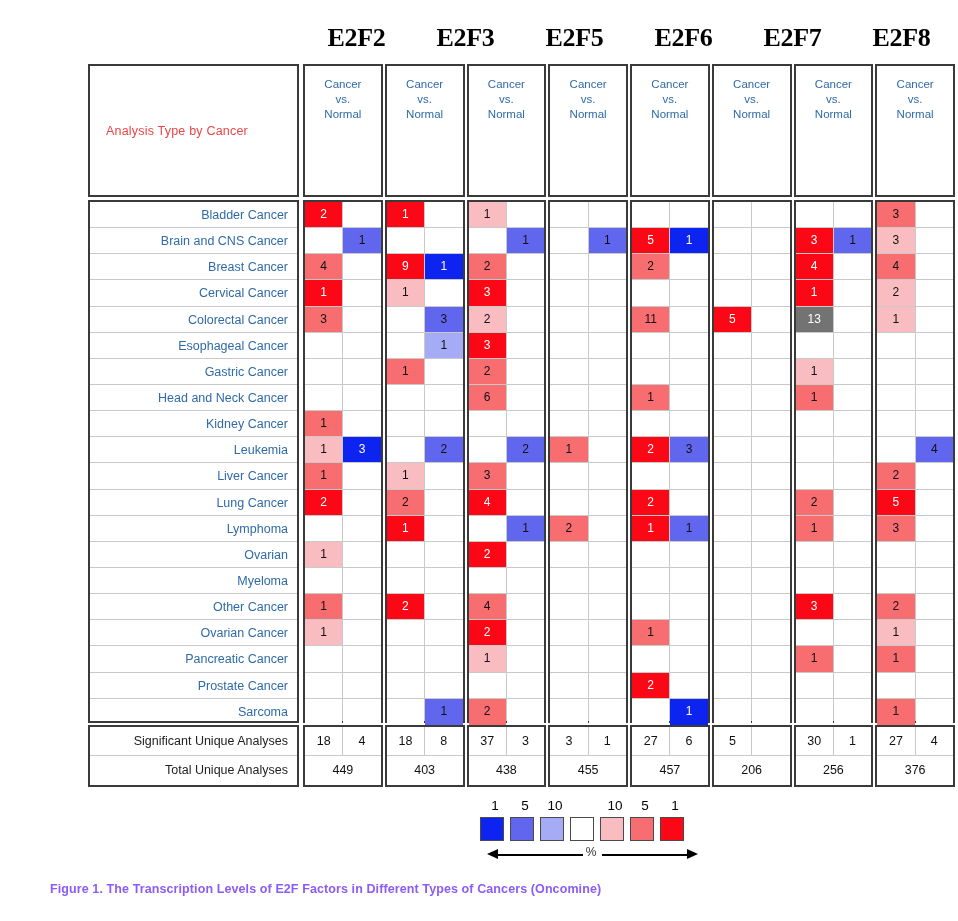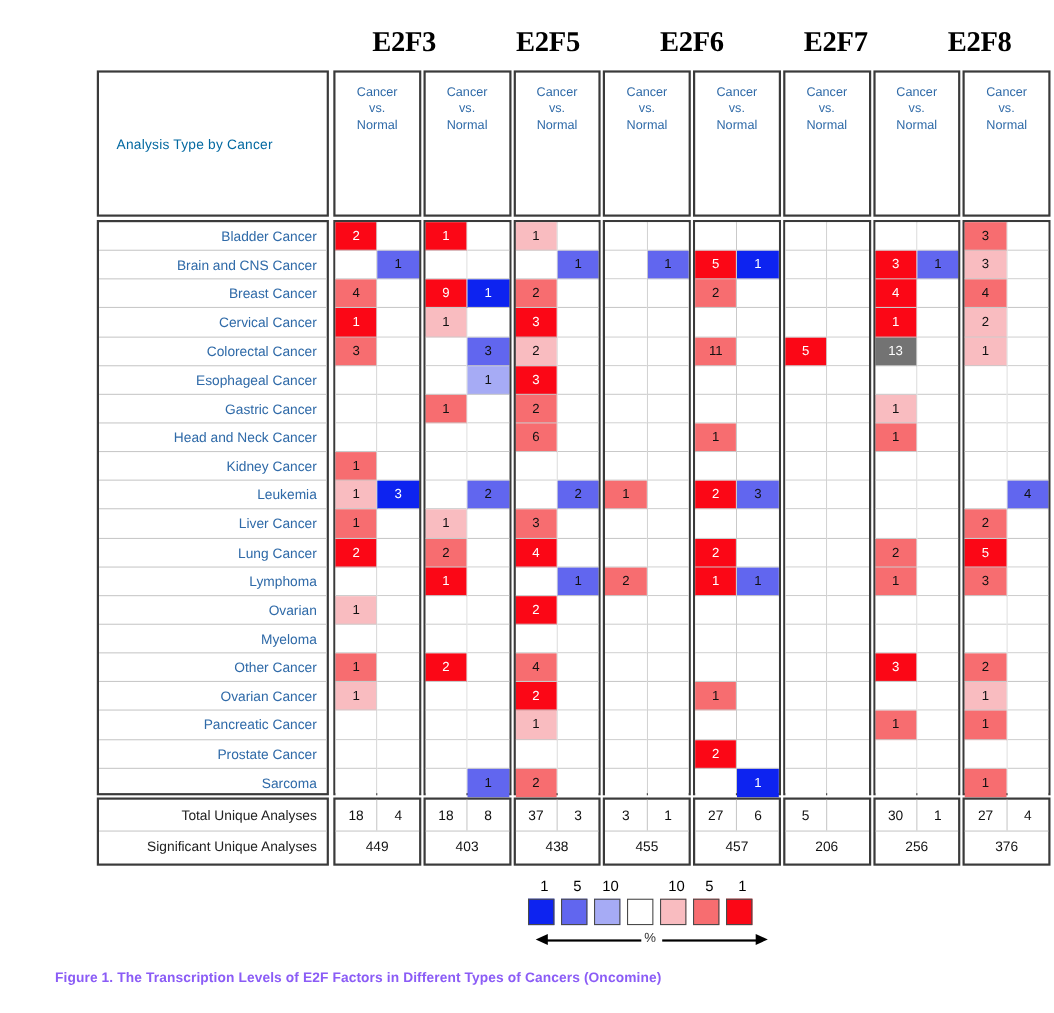--- a/index.html
+++ b/index.html
@@ -38,21 +38,21 @@
     position:absolute;left:0;top:0;width:211px;height:723px;
   }
   #analysis-type-box{
     position:absolute;left:0;top:0;width:211px;height:133px;
     border:2px solid #3a3a3a;
     box-sizing:border-box;
     background:#fff;
     display:flex;align-items:center;
   }
   #analysis-type-label{
-    font-size:12.5px;color:#0369a1;padding-left:16px;letter-spacing:.2px;
+    font-size:12.5px;color:#ef4444;padding-left:16px;letter-spacing:.2px;
   }
   #row-label-box{
     position:absolute;left:0;top:136px;width:211px;height:523px;
     border:2px solid #3a3a3a;border-top:2px solid #3a3a3a;
     box-sizing:border-box;background:#fff;
   }
   .row-label{
     height:26.15px;
     line-height:26.15px;
     text-align:right;
@@ -177,20 +177,21 @@
     letter-spacing:.1px;
     padding-left:44px;
   }
 </style>
 </head>
 <body>
 
 <div id="stage">
 
   <div id="gene-titles">
+      <div class="gene-title">E2F2</div>
       <div class="gene-title">E2F3</div>
       <div class="gene-title">E2F5</div>
       <div class="gene-title">E2F6</div>
       <div class="gene-title">E2F7</div>
       <div class="gene-title">E2F8</div>
     </div>
 
   <div id="table-wrap">
 
     <div id="left-col">
@@ -213,22 +214,22 @@
           <div class="row-label">Lymphoma</div>
           <div class="row-label">Ovarian</div>
           <div class="row-label">Myeloma</div>
           <div class="row-label">Other Cancer</div>
           <div class="row-label">Ovarian Cancer</div>
           <div class="row-label">Pancreatic Cancer</div>
           <div class="row-label">Prostate Cancer</div>
           <div class="row-label">Sarcoma</div>
         </div>
       <div id="summary-label-box">
+          <div class="summary-label">Significant Unique Analyses</div>
           <div class="summary-label">Total Unique Analyses</div>
-          <div class="summary-label">Significant Unique Analyses</div>
         </div>
     </div>
 
     <div id="gene-cols">
         <div class="gene-col">
           <div class="gene-col-inner">
             <div class="gc-head">
               <div class="gc-head-text">
                 <div>Cancer</div>
                 <div>vs.</div>

